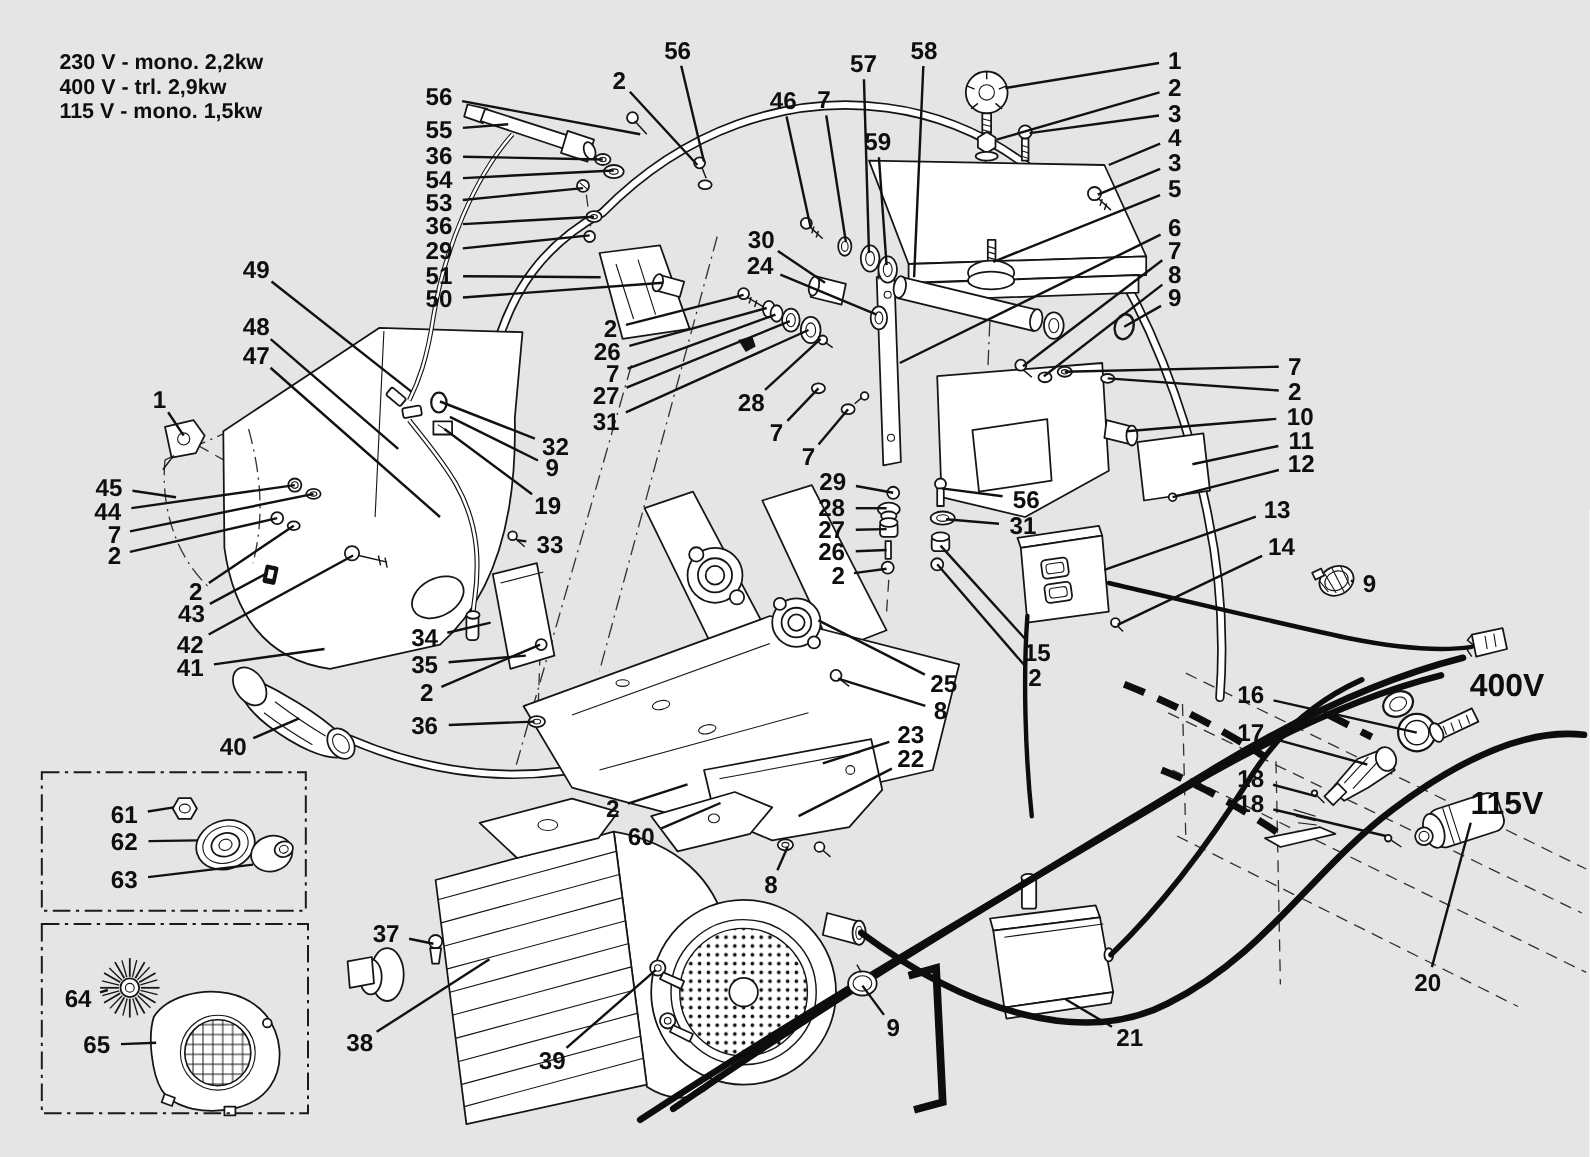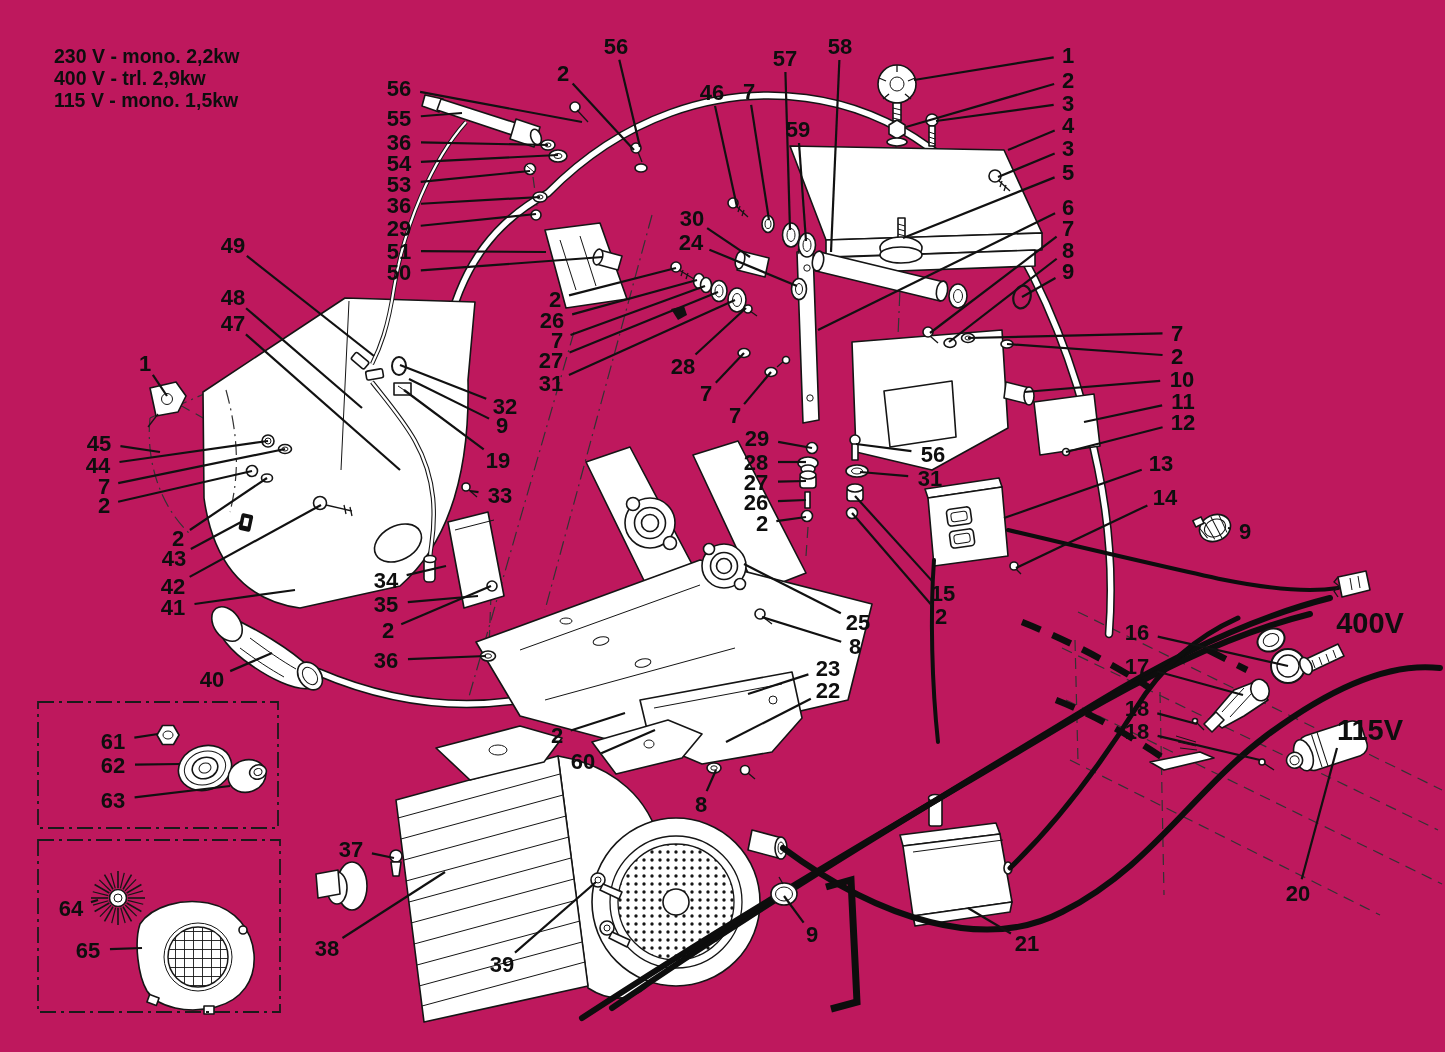--- a/index.html
+++ b/index.html
@@ -1,16 +1,16 @@
 <!DOCTYPE html>
 <html><head>
 <meta charset="utf-8">
 <style>
   html,body{margin:0;padding:0;background:#fff;}
-  #stage{position:relative;width:1445px;height:1052px;background:#be185d;overflow:hidden;}
+  #stage{position:relative;width:1445px;height:1052px;background:#e5e5e5;overflow:hidden;}
   svg{display:block;}
   text{font-family:"Liberation Sans",sans-serif;font-weight:700;fill:#0e0e0e;}
   .callout{font-size:22px;text-anchor:middle;dominant-baseline:central;}
   .legend{font-size:19.5px;}
   .volt{font-size:29px;text-anchor:middle;}
   .leader{stroke:#111;stroke-width:2.2;}
   .p{fill:#fff;stroke:#151515;stroke-width:1.6;stroke-linejoin:round;}
   .p2{fill:#fff;stroke:#151515;stroke-width:2;stroke-linejoin:round;}
   .ln{fill:none;stroke:#151515;stroke-width:1.3;}
   .lt{fill:none;stroke:#151515;stroke-width:1;}

